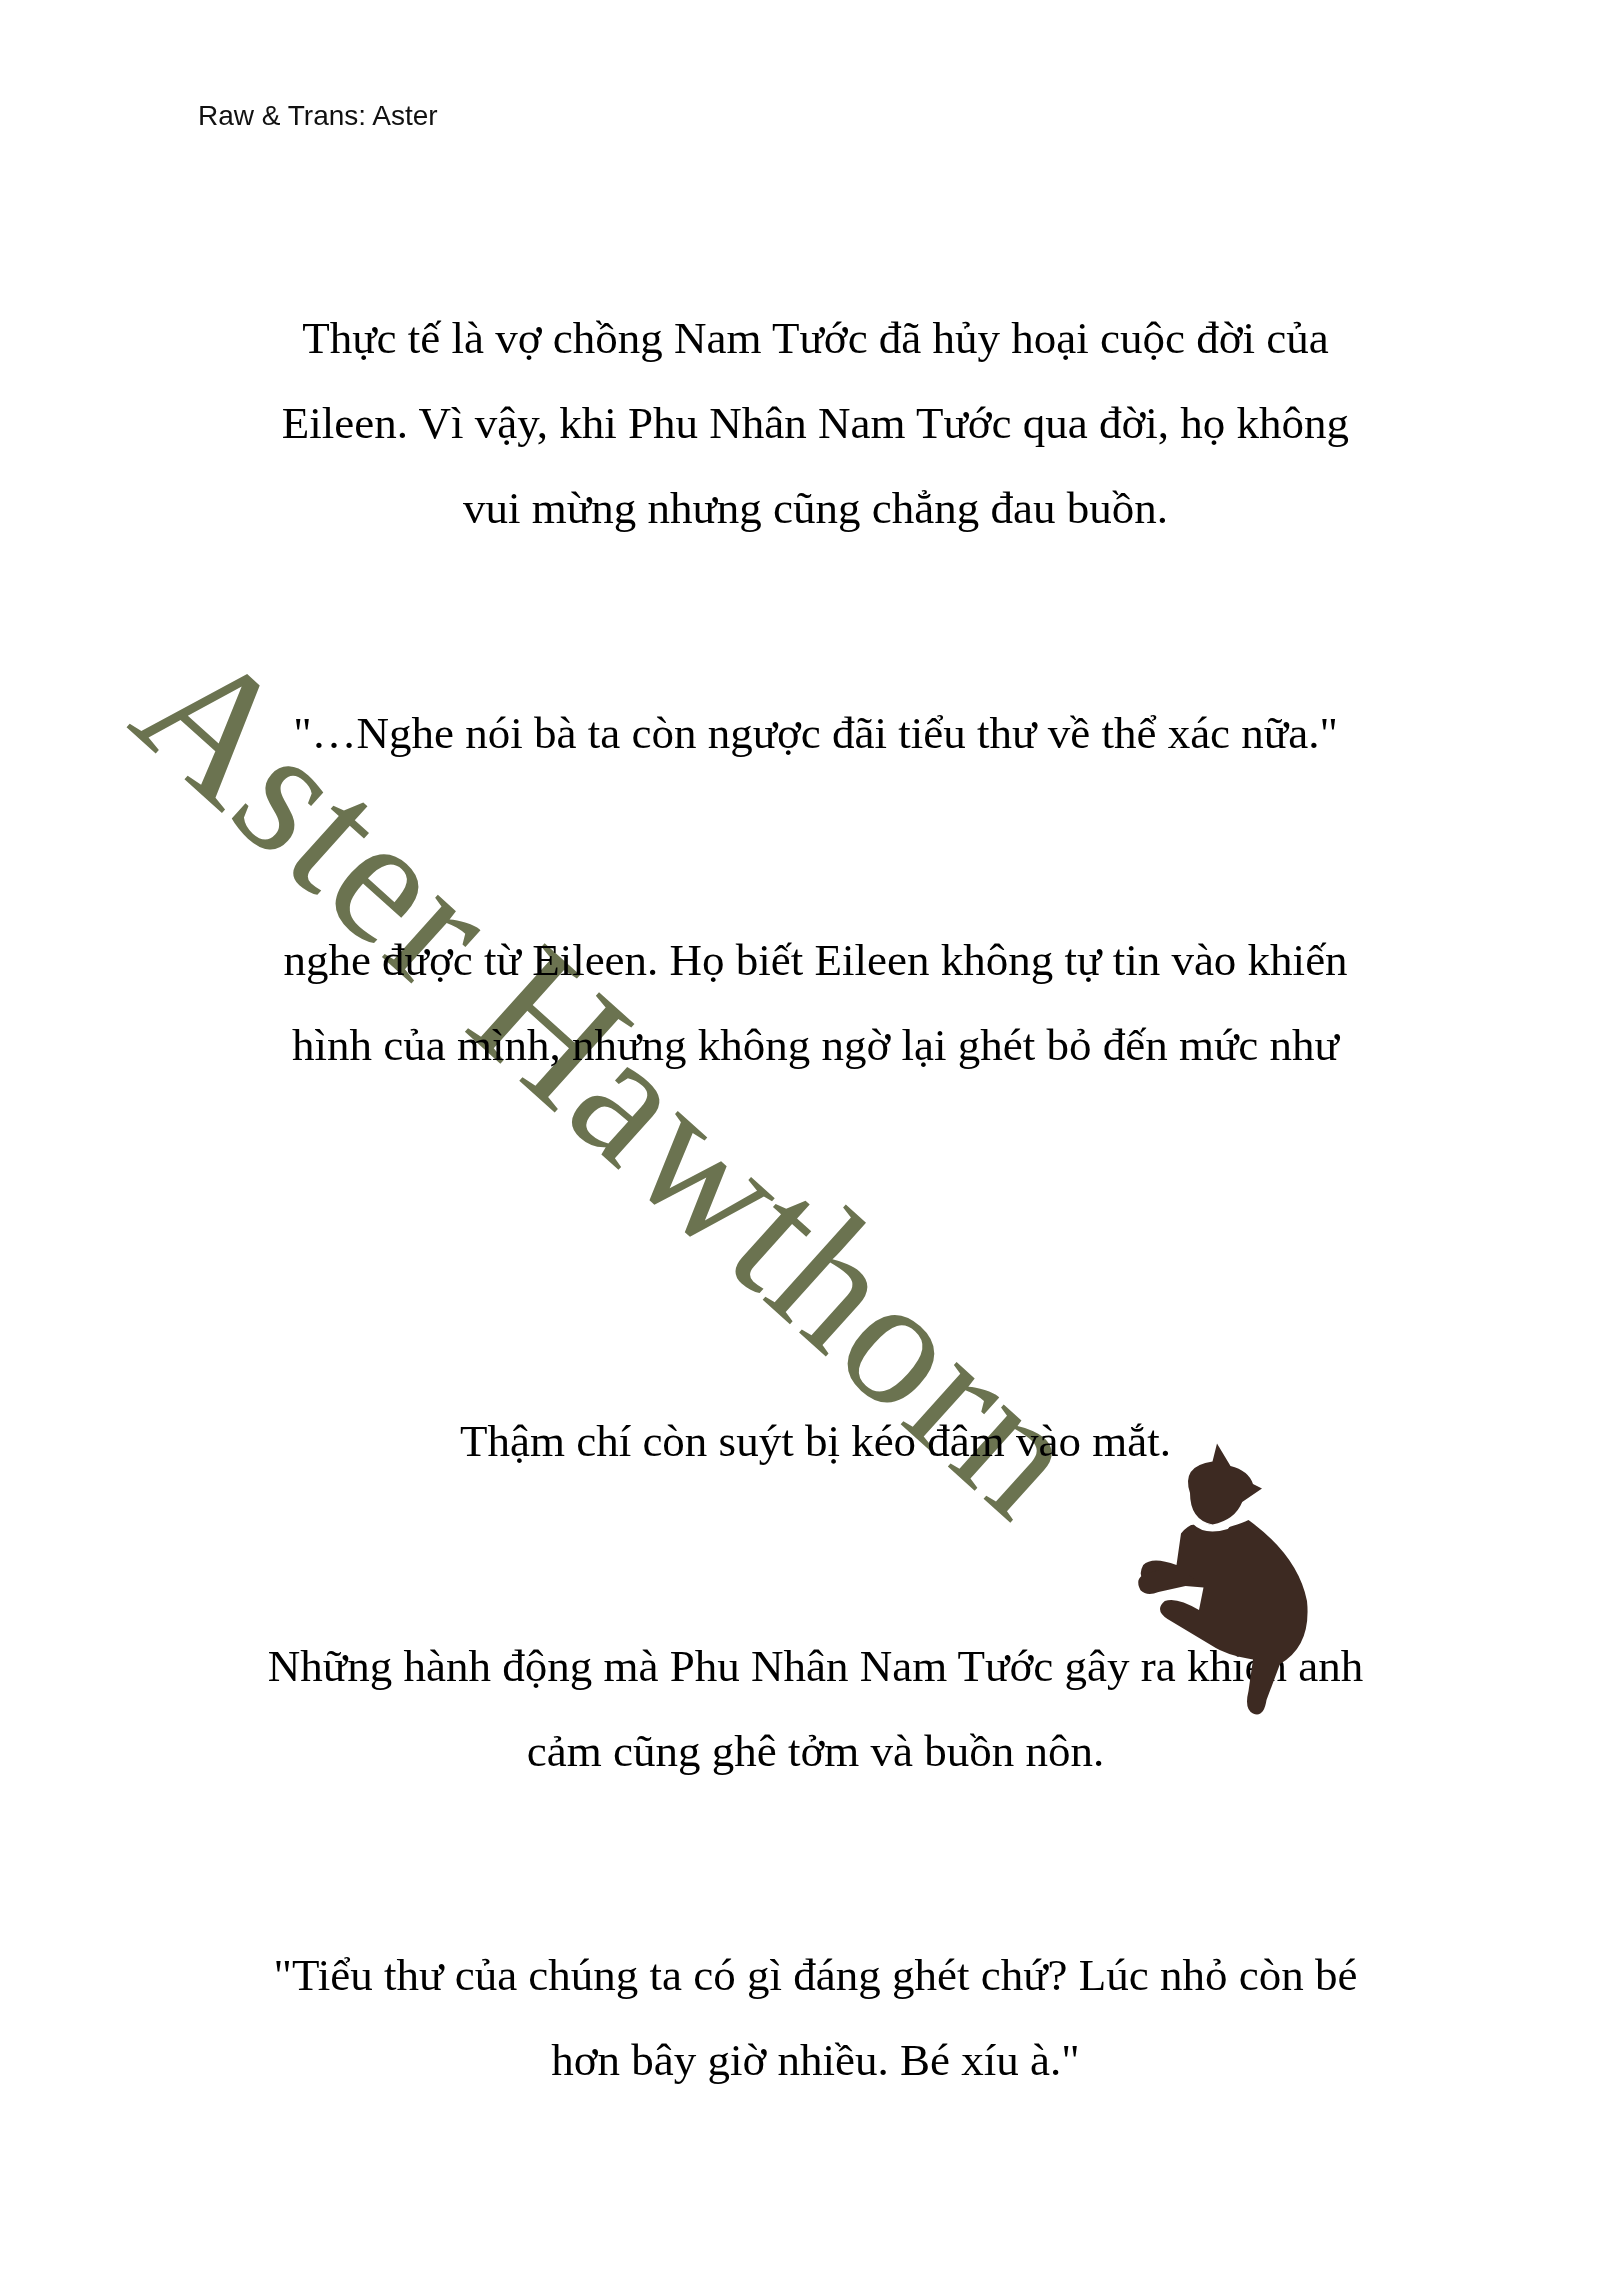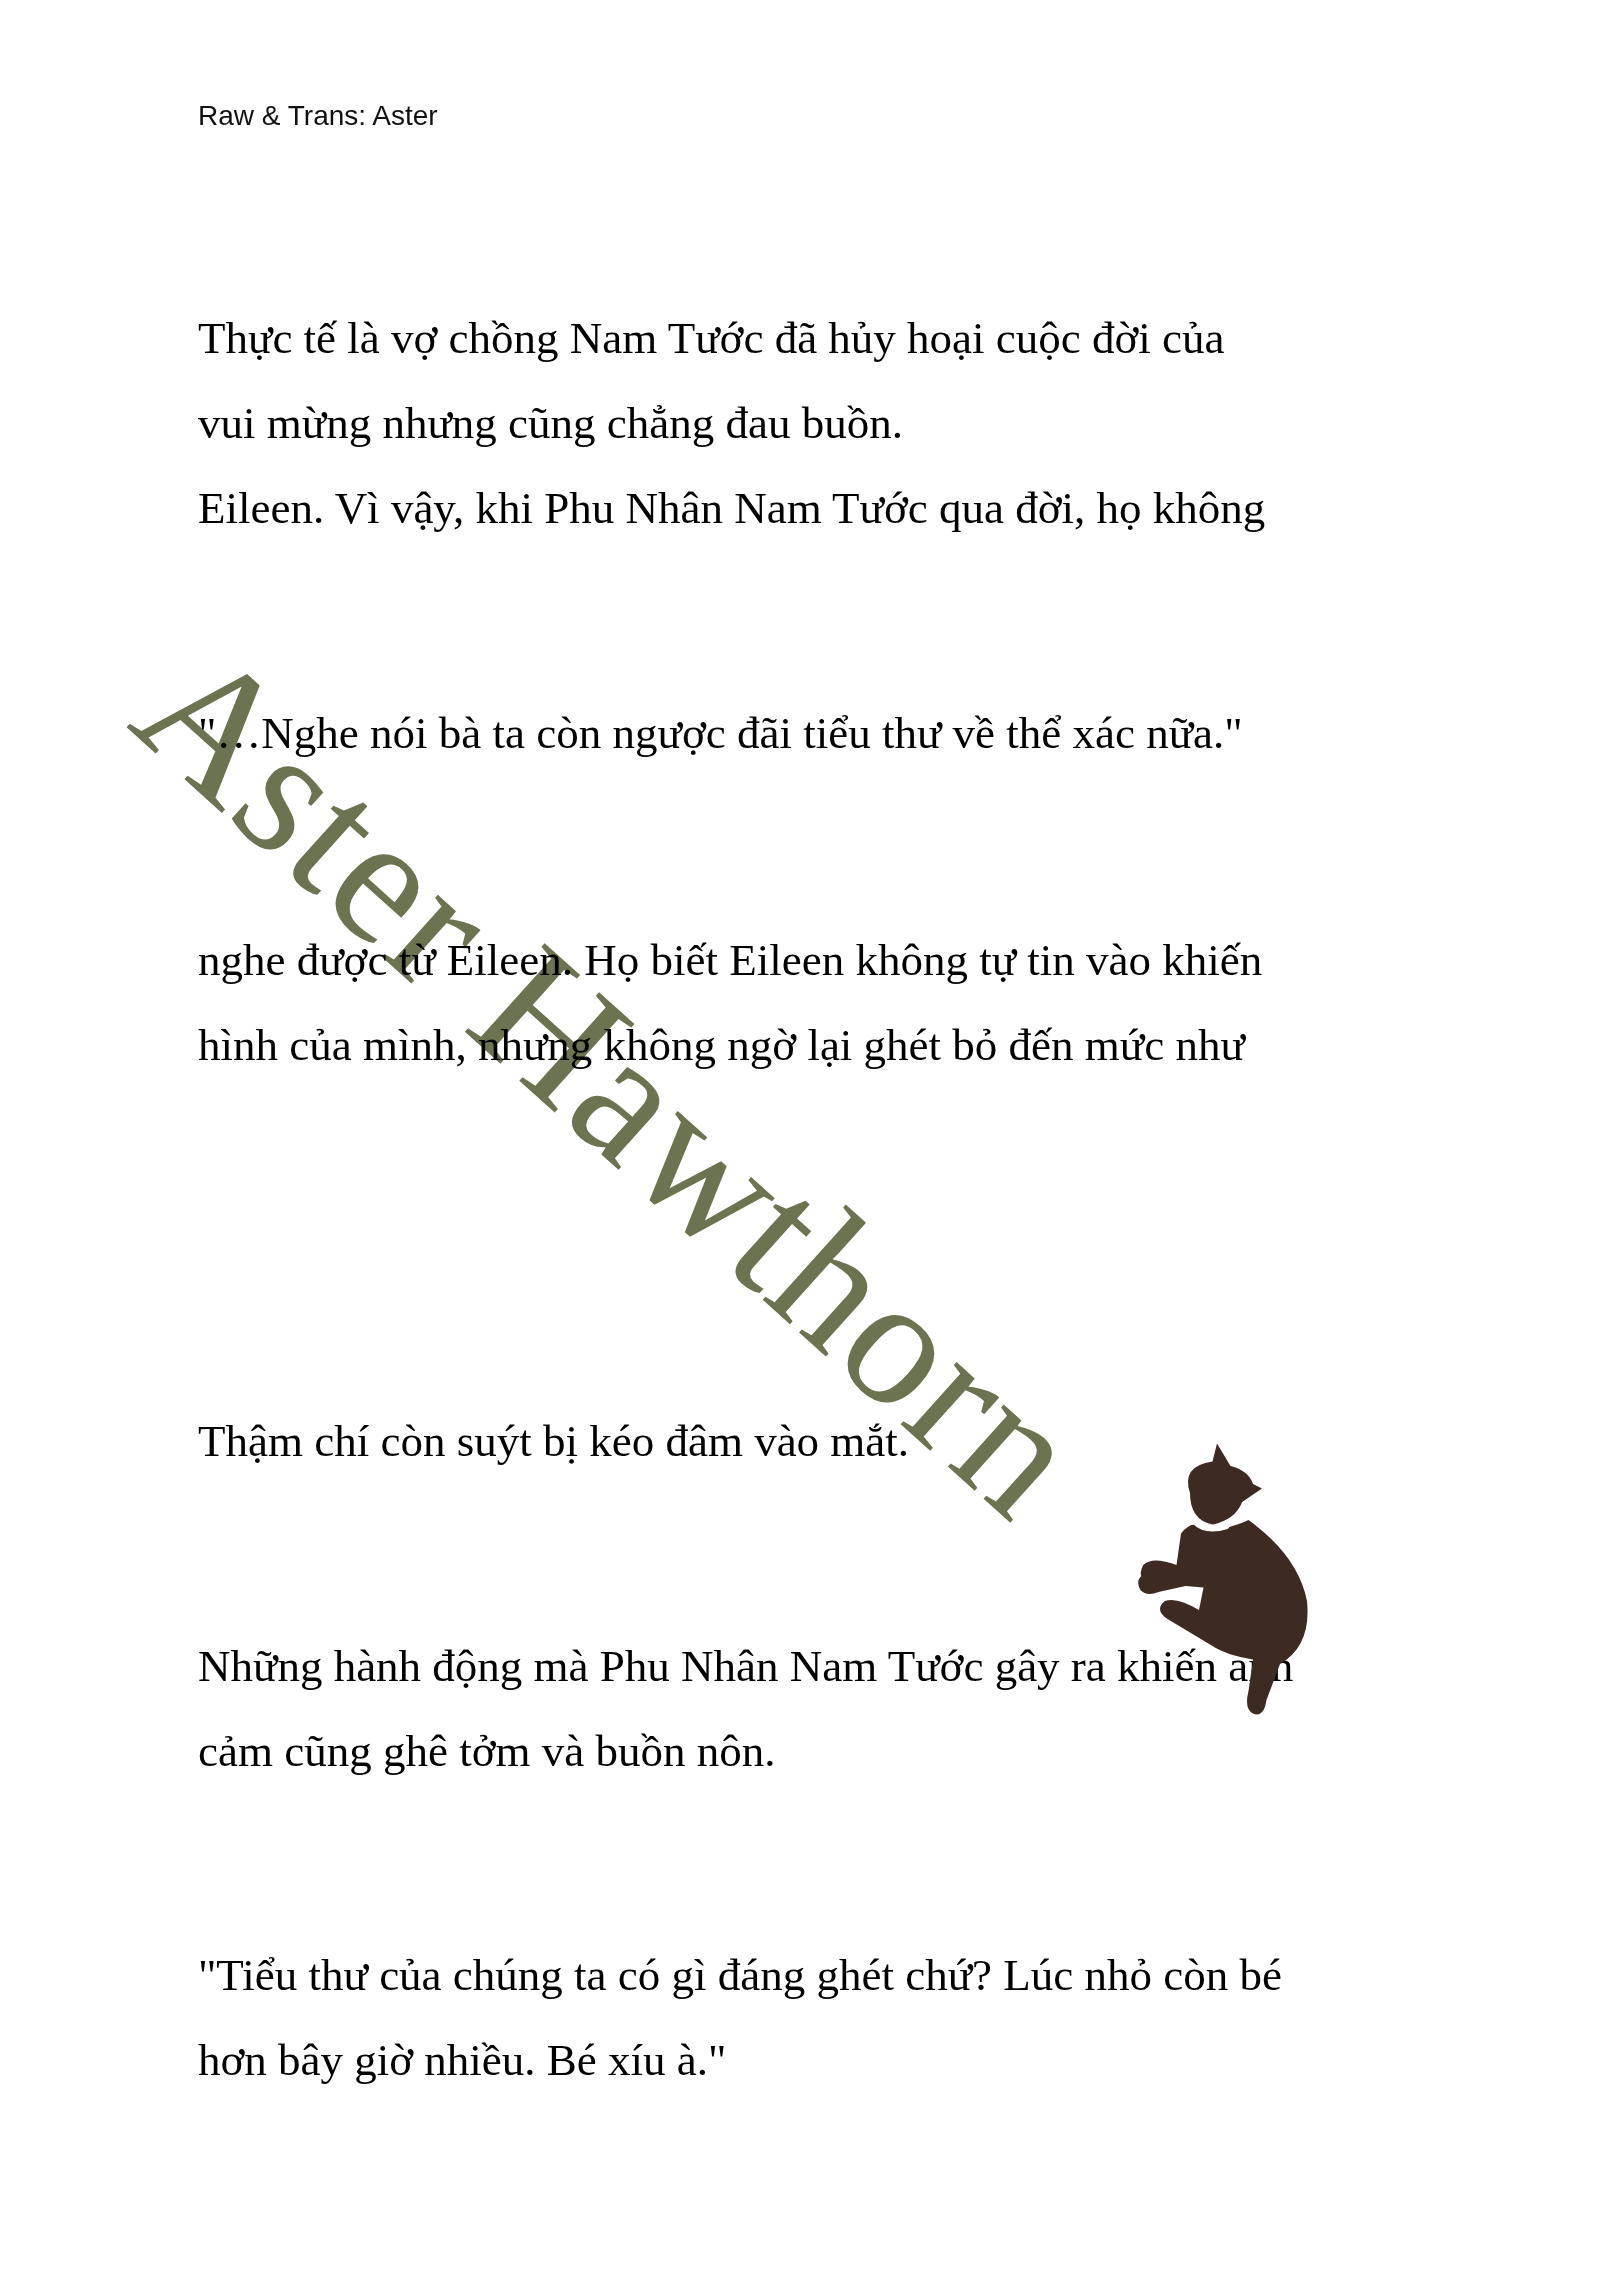--- a/index.html
+++ b/index.html
@@ -38,20 +38,21 @@
       font-family: "Liberation Serif", serif;
       font-size: 45px;
       line-height: 85px;
       color: #000000;
       z-index: 3;
     }
     .line {
       display: block;
       white-space: nowrap;
       height: 85px;
+      text-align: center;
     }
     .watermark {
       position: absolute;
       left: 227px;
       top: 613px;
       font-family: "Liberation Serif", serif;
       font-size: 182px;
       color: #6b7350;
       white-space: nowrap;
       transform-origin: 0 0;
@@ -71,22 +72,22 @@
   </style>
 </head>
 <body>
 
 <div class="page">
 
   <div class="header">Raw &amp; Trans: Aster</div>
 
   <div class="body-text" style="top:296px;">
     <span class="line">Thực tế là vợ chồng Nam Tước đã hủy hoại cuộc đời của</span>
+    <span class="line">Eileen. Vì vậy, khi Phu Nhân Nam Tước qua đời, họ không</span>
     <span class="line">vui mừng nhưng cũng chẳng đau buồn.</span>
-    <span class="line">Eileen. Vì vậy, khi Phu Nhân Nam Tước qua đời, họ không</span>
   </div>
 
   <div class="body-text" style="top:691px;">
     <span class="line">"…Nghe nói bà ta còn ngược đãi tiểu thư về thể xác nữa."</span>
   </div>
 
   <div class="body-text" style="top:918px;">
     <span class="line">nghe được từ Eileen. Họ biết Eileen không tự tin vào khiến</span>
     <span class="line">hình của mình, nhưng không ngờ lại ghét bỏ đến mức như</span>
   </div>

